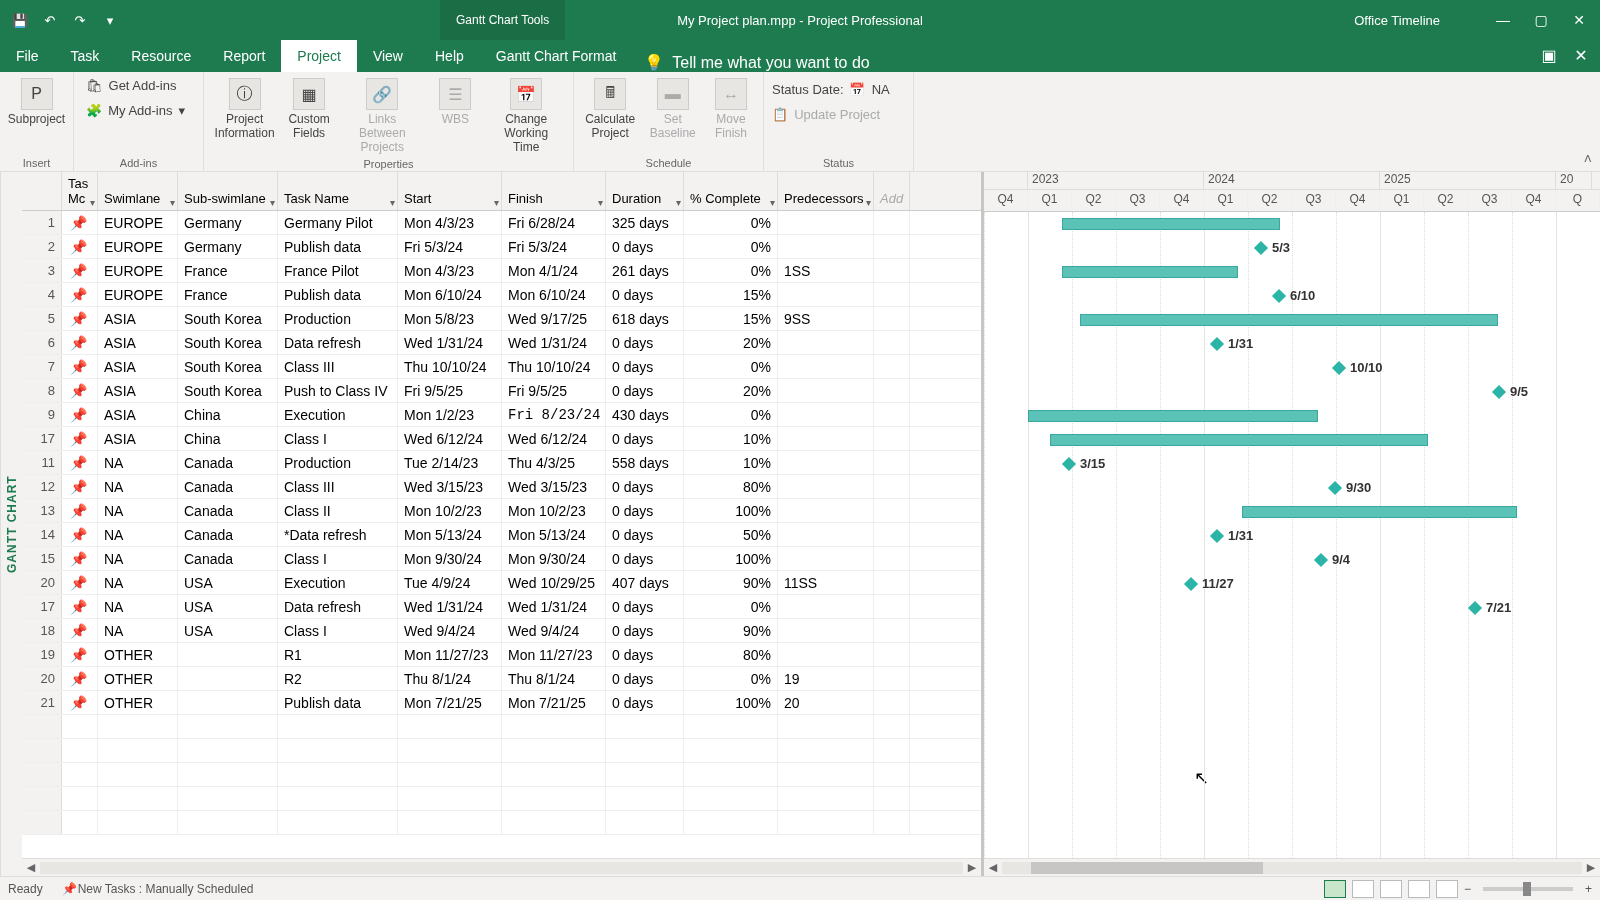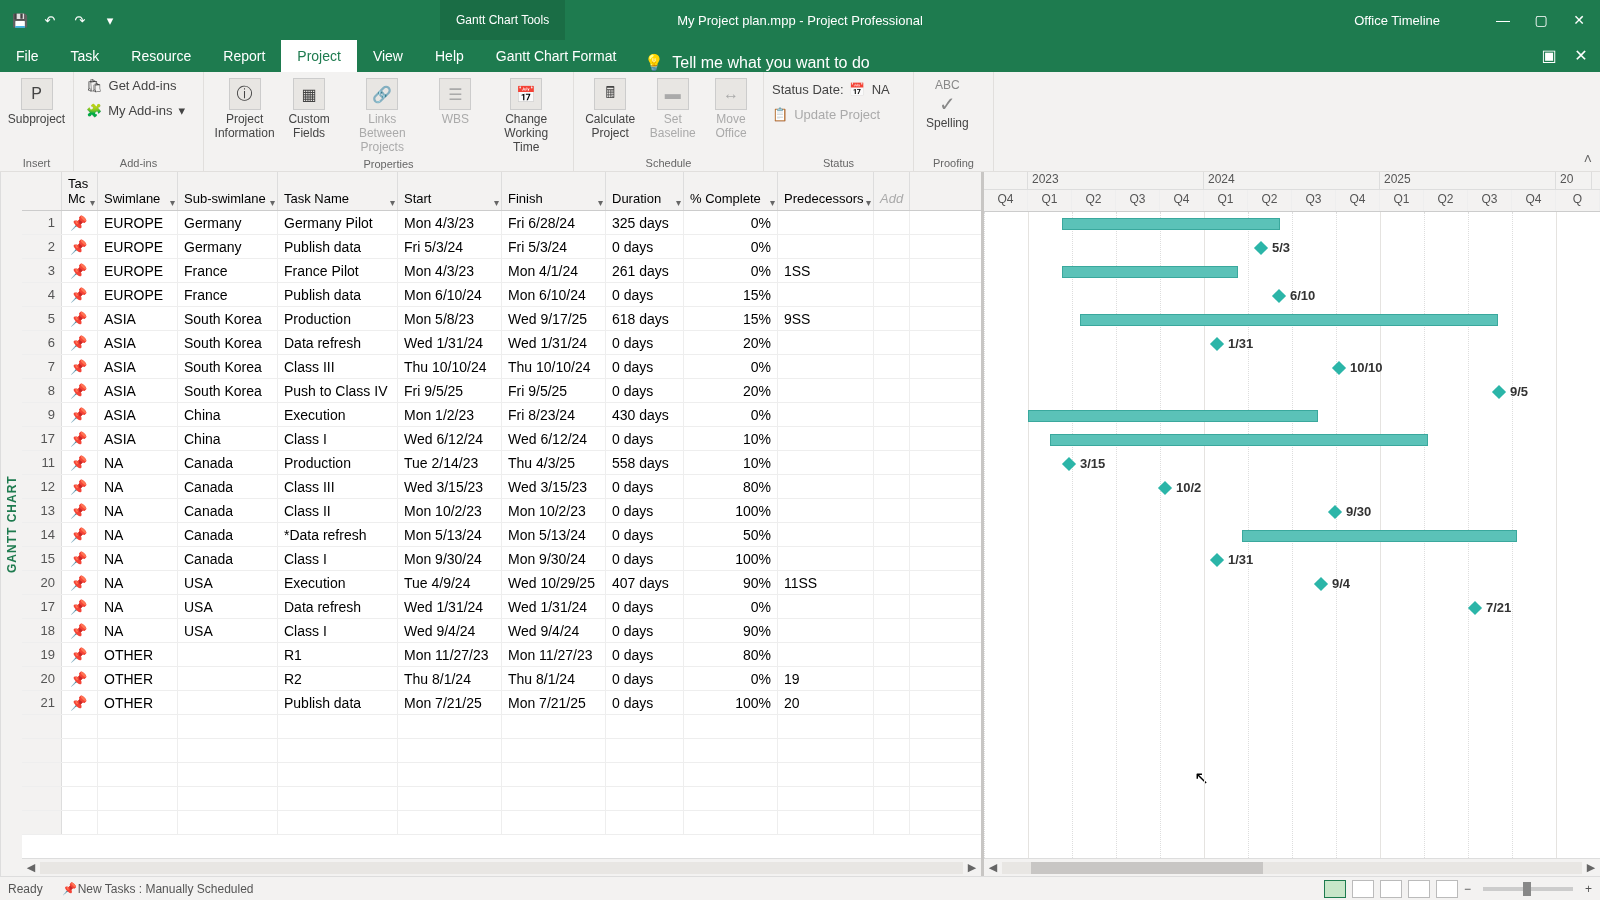--- a/index.html
+++ b/index.html
@@ -198,51 +198,41 @@
 Project</span>
         </div>
       <div class="ribbon-btn disabled">
           <div class="ribbon-icon">▬</div>
           <span style="white-space:pre-line;">Set
 Baseline</span>
         </div>
       <div class="ribbon-btn disabled">
           <div class="ribbon-icon">↔</div>
           <span style="white-space:pre-line;">Move
-Office</span>
+Finish</span>
         </div>
     </div>
     <div class="ribbon-group-label">Schedule</div>
   </div>
 
   <div class="ribbon-group" style="width:150px;">
     <div class="ribbon-group-body" style="flex-direction:column; gap:10px; padding-top:6px;">
       <div class="status-row">
         <span>Status Date:</span>
         <span>📅</span>
         <span>NA</span>
       </div>
       <div class="status-row" style="color:#aaa;">
         <span>📋</span>
         <span>Update Project</span>
       </div>
     </div>
     <div class="ribbon-group-label">Status</div>
   </div>
 
-  <div class="ribbon-group" style="width:80px;">
-    <div class="ribbon-group-body">
-      <div class="ribbon-btn">
-        <div style="font-size:12px; color:#888;">ABC</div>
-        <div style="font-size:20px; color:#888;">✓</div>
-        <span>Spelling</span>
-      </div>
-    </div>
-    <div class="ribbon-group-label">Proofing</div>
-  </div>
 
   <div class="ribbon-collapse">˄</div>
 </div>
 
 <div class="main">
   <div class="vert-label">GANTT CHART</div>
 
   <div class="sheet-wrap">
     <div class="sheet-header">
       <div class="sh-cell rownum-col"></div>
@@ -393,21 +383,21 @@
           <div class="cell" style="width: 96px;"></div>
           <div class="cell" style="width: 36px;"></div>
         </div>
         <div class="sheet-row">
           <div class="cell rownum">9</div>
           <div class="cell rowicon">📌</div>
           <div class="cell" style="width: 80px;">ASIA</div>
           <div class="cell" style="width: 100px;">China</div>
           <div class="cell" style="width: 120px;">Execution</div>
           <div class="cell" style="width: 104px;">Mon 1/2/23</div>
-          <div class="cell" style="width: 104px;">Fri 8/23/24</div>
+          <div class="cell" style="width: 104px; font-family: Liberation Mono, monospace;">Fri 8/23/24</div>
           <div class="cell" style="width: 78px;">430 days</div>
           <div class="cell pct" style="width: 94px;">0%</div>
           <div class="cell" style="width: 96px;"></div>
           <div class="cell" style="width: 36px;"></div>
         </div>
         <div class="sheet-row">
           <div class="cell rownum">17</div>
           <div class="cell rowicon">📌</div>
           <div class="cell" style="width: 80px;">ASIA</div>
           <div class="cell" style="width: 100px;">China</div>
@@ -710,37 +700,37 @@
           <div class="bar" style="left: 44px; width: 290px;"></div>
         </div>
         <div class="gantt-row">
           <div class="bar" style="left: 66px; width: 378px;"></div>
         </div>
         <div class="gantt-row">
           <div class="milestone" style="left: 80px;"></div>
           <div class="ms-label" style="left: 96px;">3/15</div>
         </div>
         <div class="gantt-row">
-          <div class="milestone" style="left: 176px;"></div>
-          <div class="ms-label" style="left: 192px;">10/2</div>
-        </div>
-        <div class="gantt-row">
           <div class="milestone" style="left: 346px;"></div>
           <div class="ms-label" style="left: 362px;">9/30</div>
         </div>
         <div class="gantt-row">
           <div class="bar" style="left: 258px; width: 275px;"></div>
         </div>
         <div class="gantt-row">
           <div class="milestone" style="left: 228px;"></div>
           <div class="ms-label" style="left: 244px;">1/31</div>
         </div>
         <div class="gantt-row">
           <div class="milestone" style="left: 332px;"></div>
           <div class="ms-label" style="left: 348px;">9/4</div>
+        </div>
+        <div class="gantt-row">
+          <div class="milestone" style="left: 202px;"></div>
+          <div class="ms-label" style="left: 218px;">11/27</div>
         </div>
         <div class="gantt-row">
           <div class="milestone" style="left: 486px;"></div>
           <div class="ms-label" style="left: 502px;">7/21</div>
         </div>
         <div class="gantt-row"></div>
         <div class="gantt-row"></div>
         <div class="gantt-row"></div>
         <div class="gantt-row"></div>
         <div class="gantt-row"></div>

